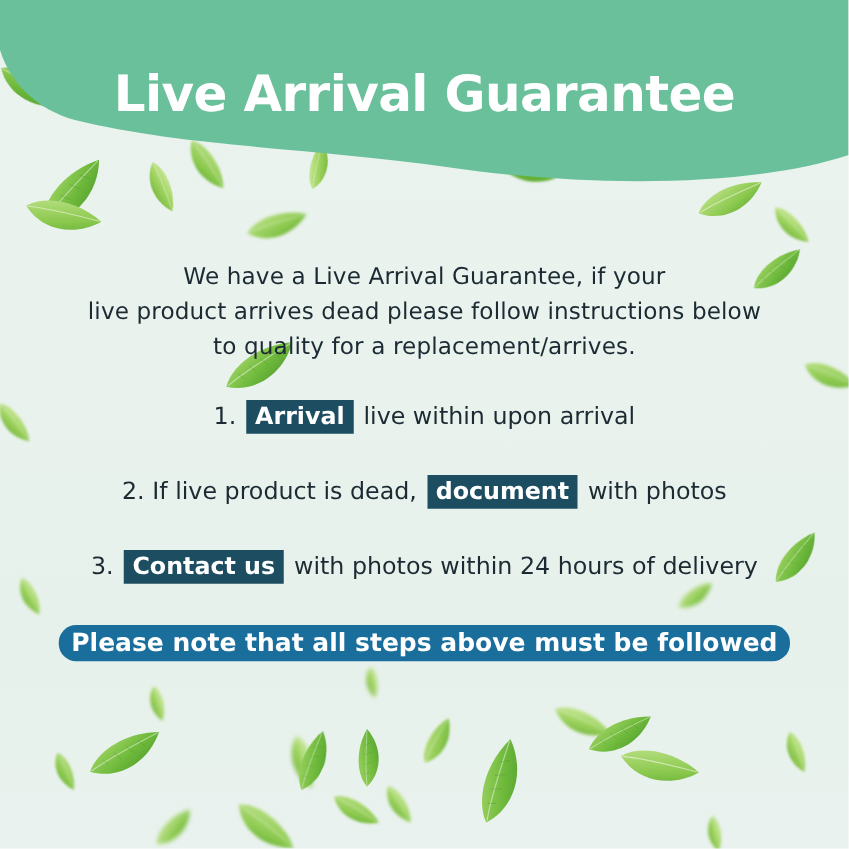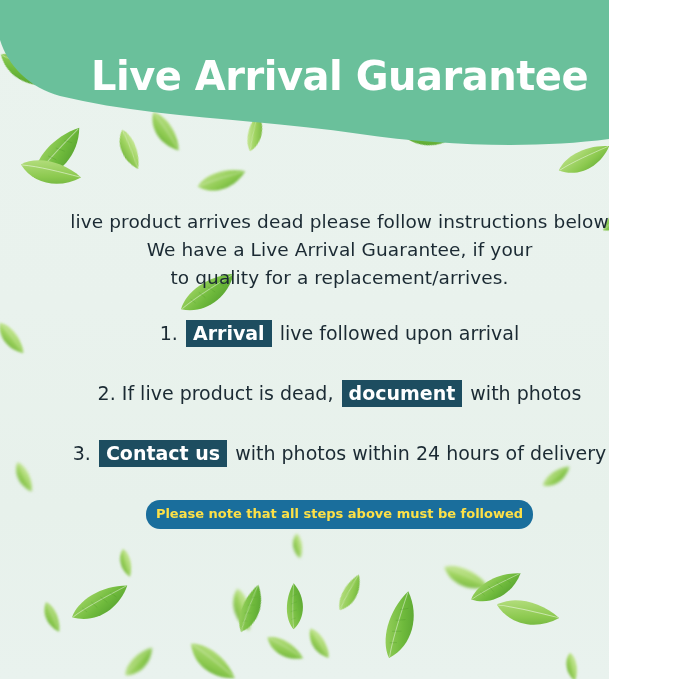--- a/index.html
+++ b/index.html
@@ -8,21 +8,21 @@
   }
   body {
     width: 679px;
     height: 679px;
     overflow: hidden;
     font-family: "Liberation Sans", sans-serif;
     background: #ffffff;
   }
   #poster {
     position: relative;
-    width: 609px;
+    width: 679px;
     height: 679px;
     overflow: hidden;
     background: linear-gradient(180deg, #eaf3ee 0%, #e9f2ed 45%, #e7f1eb 75%, #e9f2ee 100%);
   }
 
   
   #leaf-layer {
     position: absolute;
     inset: 0;
     pointer-events: none;
@@ -115,24 +115,24 @@
   #footer-note {
     position: absolute;
     left: 0;
     top: 500px;
     width: 679px;
     text-align: center;
   }
   .note-bar {
     display: inline-block;
     background: #1a6e9c;
-    color: #fde047;
+    color: #ffffff;
     font-family: "DejaVu Sans", sans-serif;
     font-weight: 700;
-    font-size: 13px;
+    font-size: 20px;
     line-height: 18px;
     padding: 5px 10px 6px 10px;
     white-space: nowrap;
     border-radius: 14px;
   }
   .note-bar-wrap { display: block; }
   .note-bar-wrap + .note-bar-wrap { margin-top: 7px; }
 </style>
 </head>
 <body>
@@ -369,31 +369,31 @@
     <svg viewBox="0 0 679 150" preserveAspectRatio="none">
       <path d="M0,0 L679,0 L679,124 C 600,150 470,150 360,134 C 250,118 150,118 60,96 C 30,88 8,66 0,40 Z" fill="#6ac09b"></path>
     </svg>
   </div>
 
   <h1 id="page-title">Live Arrival Guarantee</h1>
 
   <div id="content">
 
     <div id="intro-text">
+      <span class="intro-line">We have a Live Arrival Guarantee, if your</span>
       <span class="intro-line">live product arrives dead please follow instructions below</span>
-      <span class="intro-line">We have a Live Arrival Guarantee, if your</span>
       <span class="intro-line">to quality for a replacement/arrives.</span>
     </div>
 
     <div id="steps-list">
 
       <div class="step-row">
         <span class="step-num">1.</span>
         <span class="step-hl">Arrival</span>
-        <span class="step-tail">live followed upon arrival</span>
+        <span class="step-tail">live within upon arrival</span>
       </div>
 
       <div class="step-row">
         <span class="step-num">2.</span>
         <span class="step-lead">If live product is dead,</span>
         <span class="step-hl">document</span>
         <span class="step-tail">with photos</span>
       </div>
 
       <div class="step-row">

